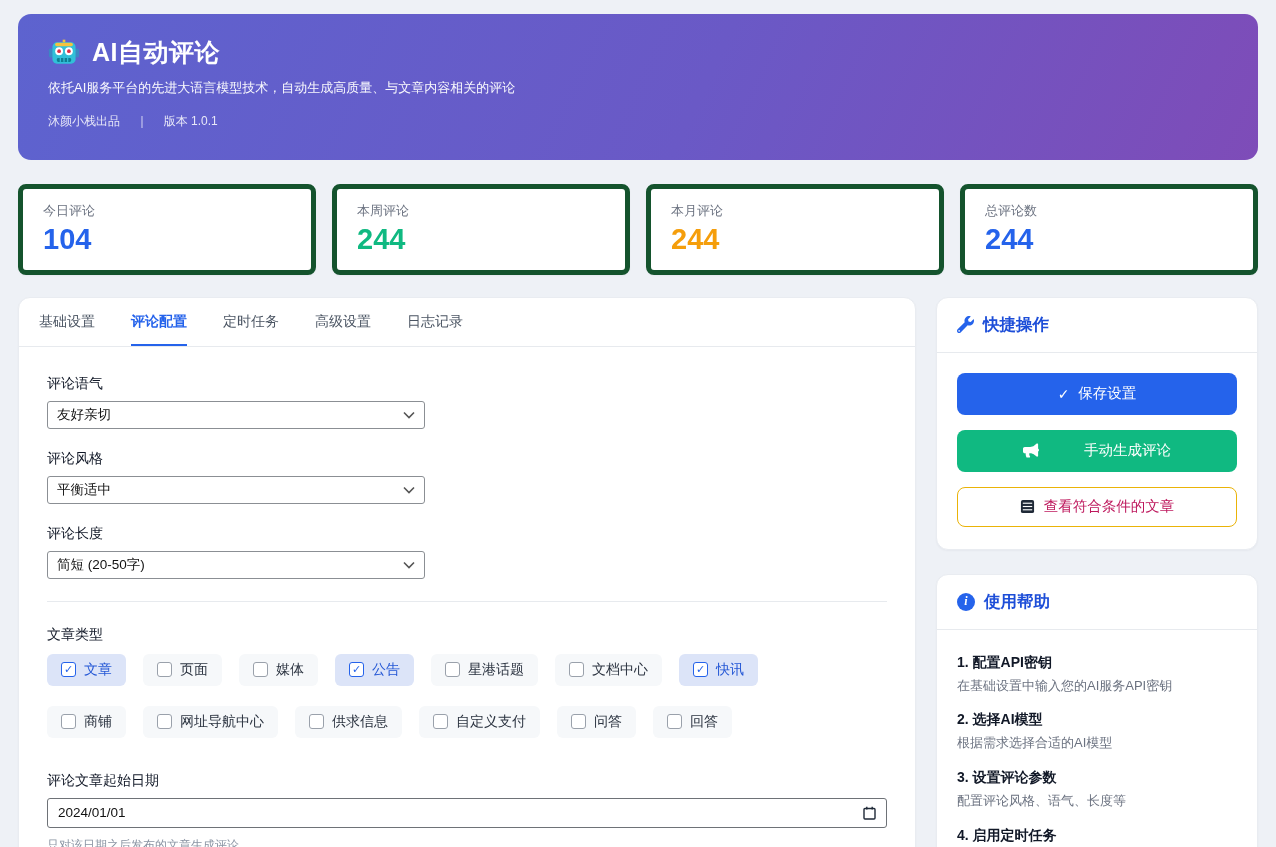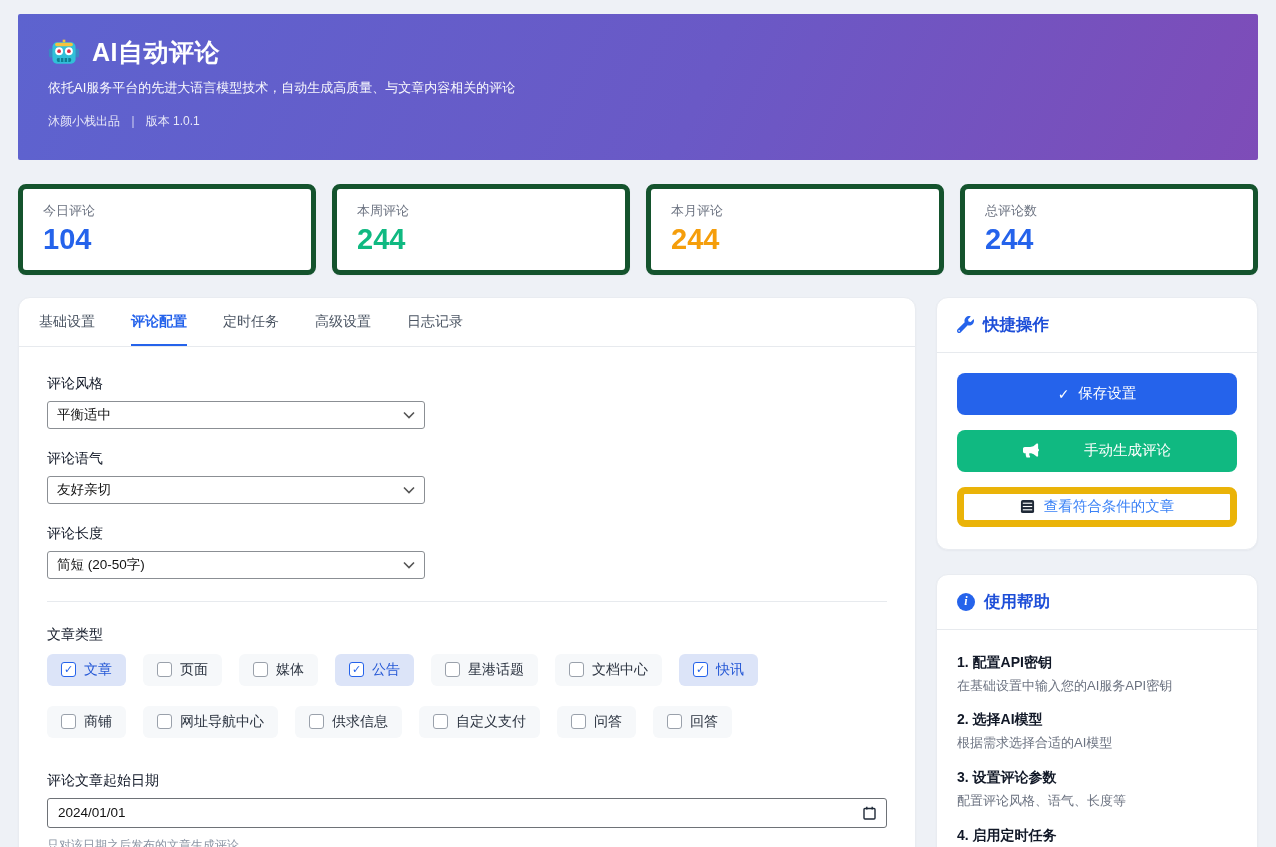--- a/index.html
+++ b/index.html
@@ -6,28 +6,28 @@
   html,body { width:1276px; height:847px; overflow:hidden; }
   body {
     background:#eef1f6;
     font-family:"Liberation Sans","DejaVu Sans",sans-serif;
     color:#1f2937;
   }
   .page { padding:14px 18px 0; }
 
   
   .banner {
-    height:146px; border-radius:2px;
+    height:146px; border-radius:13px;
     background:linear-gradient(115deg,#5d63cf 0%,#6a59c6 55%,#7e4cb8 100%);
     color:#fff; padding:22px 30px;
   }
   .banner-title-row { display:flex; align-items:center; gap:12px; margin-bottom:10px; }
   .banner-title { font-size:25px; font-weight:700; letter-spacing:0.5px; }
   .banner-sub { font-size:13px; opacity:0.96; margin-bottom:16px; }
-  .banner-byline { font-size:12px; opacity:0.85; display:flex; gap:7px; align-items:center; }
+  .banner-byline { font-size:12px; opacity:0.85; display:flex; gap:16px; align-items:center; }
 
   
   .stats { display:grid; grid-template-columns:repeat(4,1fr); gap:16px; margin-top:24px; }
   .stat-card {
     background:#fff; border:5px solid #14532d; border-radius:8px;
     padding:13px 20px 14px; box-shadow:0 1px 2px rgba(16,24,40,0.04);
   }
   .stat-label { font-size:13px; color:#6b7280; margin-bottom:4px; }
   .stat-value { font-size:29px; font-weight:700; line-height:1.1; }
 
@@ -91,21 +91,21 @@
   .panel-title { font-size:16.5px; font-weight:700; color:#1d4ed8; }
   .panel-body { padding:20px; }
 
   .btn {
     width:100%; border:none; border-radius:8px; height:42px;
     display:flex; align-items:center; justify-content:center; gap:9px;
     font-size:14.5px; font-family:inherit; cursor:pointer; margin-bottom:15px;
   }
   .btn-blue { background:#2563eb; color:#fff; }
   .btn-green { background:#10b981; color:#fff;gap:45px; }
-  .btn-outline { background:#fff; color:#3b82f6; border:7px solid #eab308; height:40px; margin-bottom:2px; }
+  .btn-outline { background:#fff; color:#be185d; border:1px solid #eab308; height:40px; margin-bottom:2px; }
   .btn .glyph { font-size:14px; font-weight:700; }
 
   .help-card { margin-top:24px; min-height:280px; }
   .help-body { padding:24px 20px 20px; }
   .help-step { margin-bottom:17px; }
   .help-step-title { font-size:14px; font-weight:700; color:#111827; margin-bottom:5px; }
   .help-step-desc { font-size:13px; color:#6b7280; line-height:1.35; }
 
   .info-badge {
     width:18px; height:18px; border-radius:50%; background:#2563eb; color:#fff;
@@ -174,35 +174,35 @@
         <div class="tab">基础设置</div>
         <div class="tab on">评论配置</div>
         <div class="tab">定时任务</div>
         <div class="tab">高级设置</div>
         <div class="tab">日志记录</div>
       </div>
 
       <div class="form-body">
 
         <div class="field">
+          <div class="field-label">评论语气</div>
+          <div class="select">
+            <span>友好亲切</span>
+            <span>
+              <svg width="12" height="8" viewBox="0 0 12 8">
+                  <path d="M1 1.5 L6 6.5 L11 1.5" fill="none" stroke="#555" stroke-width="1.6"></path>
+                </svg>
+            </span>
+          </div>
+        </div>
+
+        <div class="field">
           <div class="field-label">评论风格</div>
           <div class="select">
             <span>平衡适中</span>
-            <span>
-              <svg width="12" height="8" viewBox="0 0 12 8">
-                  <path d="M1 1.5 L6 6.5 L11 1.5" fill="none" stroke="#555" stroke-width="1.6"></path>
-                </svg>
-            </span>
-          </div>
-        </div>
-
-        <div class="field">
-          <div class="field-label">评论语气</div>
-          <div class="select">
-            <span>友好亲切</span>
             <span>
               <svg width="12" height="8" viewBox="0 0 12 8">
                   <path d="M1 1.5 L6 6.5 L11 1.5" fill="none" stroke="#555" stroke-width="1.6"></path>
                 </svg>
             </span>
           </div>
         </div>
 
         <div class="field" style="margin-bottom:0;">
           <div class="field-label">评论长度</div>

